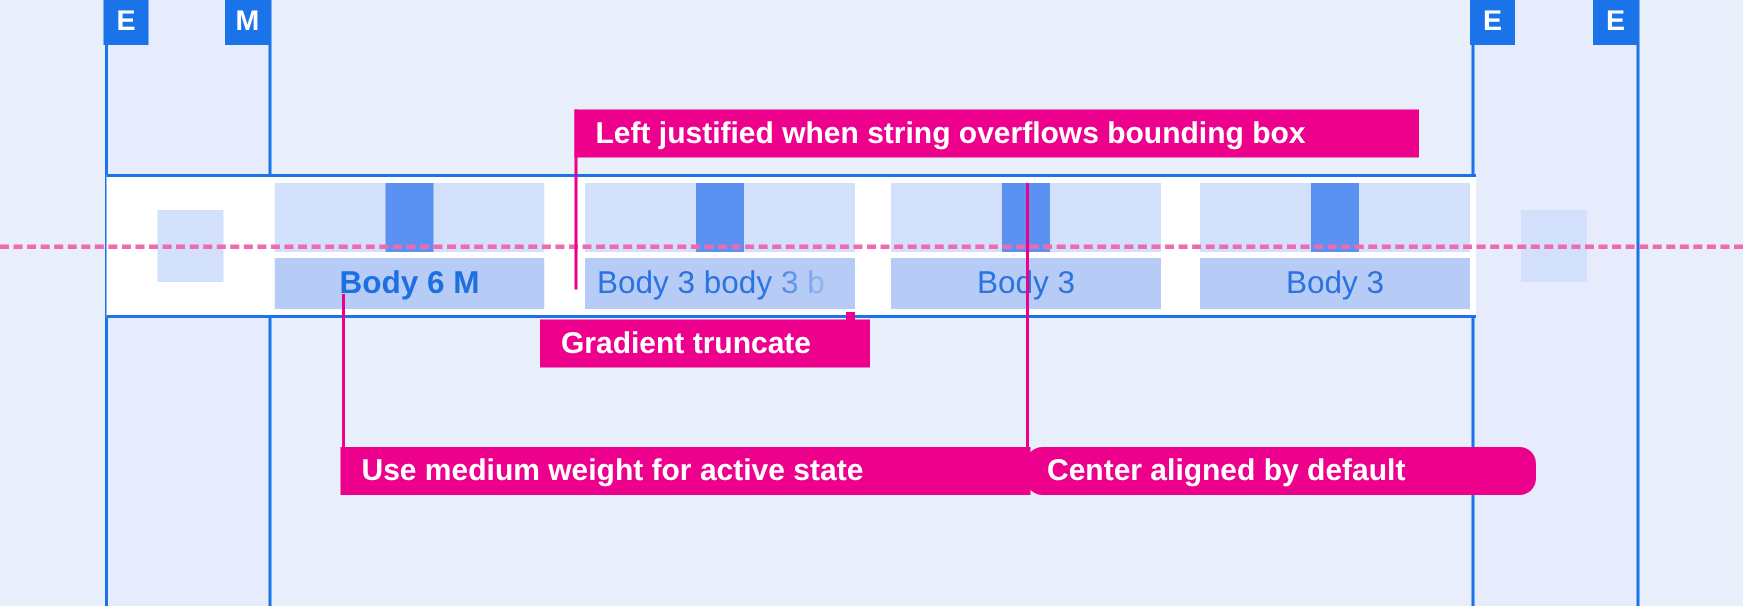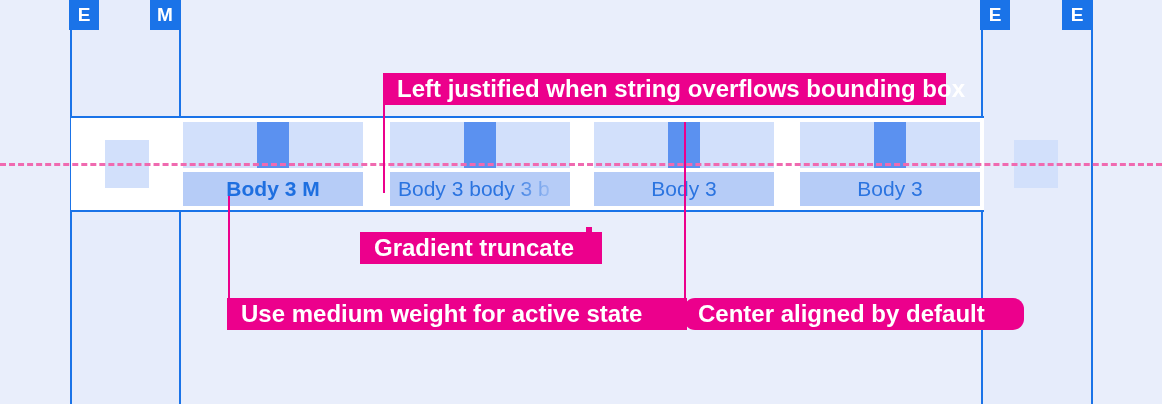--- a/index.html
+++ b/index.html
@@ -155,21 +155,21 @@
     width: 2px;
     background: #ec008c;
   }
 
   
   .anno {
     position: absolute;
     background: #ec008c;
     color: #ffffff;
     font-weight: bold;
-    font-size: 24px;
+    font-size: 20px;
     line-height: 32px;
     height: 32px;
     padding: 0 14px;
     white-space: nowrap;
     box-sizing: border-box;
   }
   .anno.tick::after {
     content: "";
     position: absolute;
     top: -5px;
@@ -195,21 +195,21 @@
   <div class="strip"></div>
 
   <div class="edge-square" style="left:105px; top:140px;"></div>
   <div class="edge-square" style="left:1014px; top:140px;"></div>
 
   <div class="tab" style="left:183px; width:180px;">
     <div class="tab-icon-area">
       <div class="tab-icon"></div>
     </div>
     <div class="tab-label-area">
-      <div class="tab-label active">Body 3 M</div>
+      <div class="tab-label active">Body 6 M</div>
     </div>
   </div>
 
   <div class="tab" style="left:390px; width:180px;">
     <div class="tab-icon-area">
       <div class="tab-icon"></div>
     </div>
     <div class="tab-label-area">
       <div class="tab-label left-just">Body 3 body 3 b</div>
     </div>
@@ -240,19 +240,19 @@
   <div class="badge" style="left:150px;">M</div>
   <div class="badge" style="left:980px;">E</div>
   <div class="badge" style="left:1062px;">E</div>
 
   <div class="connector" style="left:383px; top:73px; height:120px;"></div>
   <div class="connector" style="left:228px; top:196px; height:102px;"></div>
   <div class="connector" style="left:684px; top:122px; height:176px;"></div>
 
   <div class="anno" style="left:383px; top:73px; width:563px;">Left justified when string overflows bounding box</div>
 
-  <div class="anno tick" style="left:360px; top:232px; width:242px;">Gradient truncate</div>
+  <div class="anno tick" style="left:360px; top:213px; width:220px;">Gradient truncate</div>
 
   <div class="anno" style="left:227px; top:298px; width:460px;">Use medium weight for active state</div>
 
   <div class="anno" style="left:684px; top:298px; width:340px;border-radius:11px;">Center aligned by default</div>
 
 </div>
 
 </body></html>

